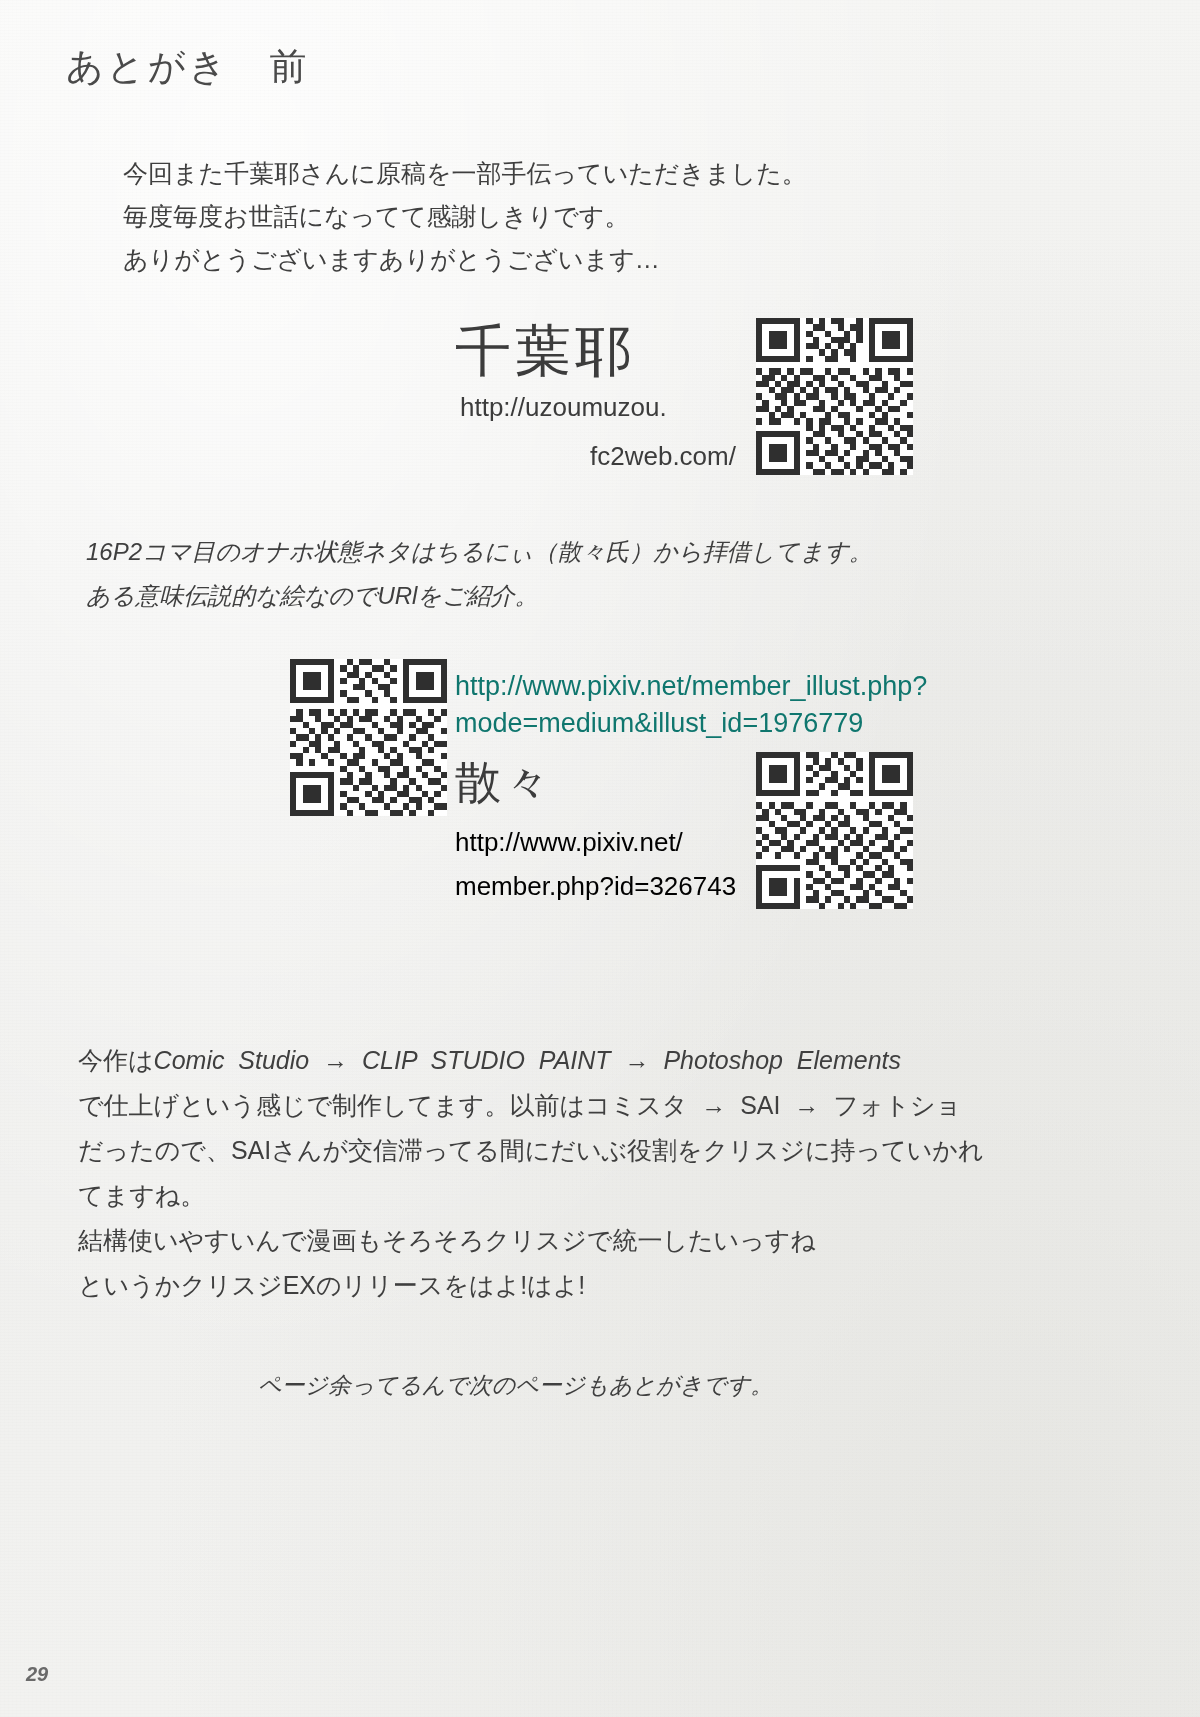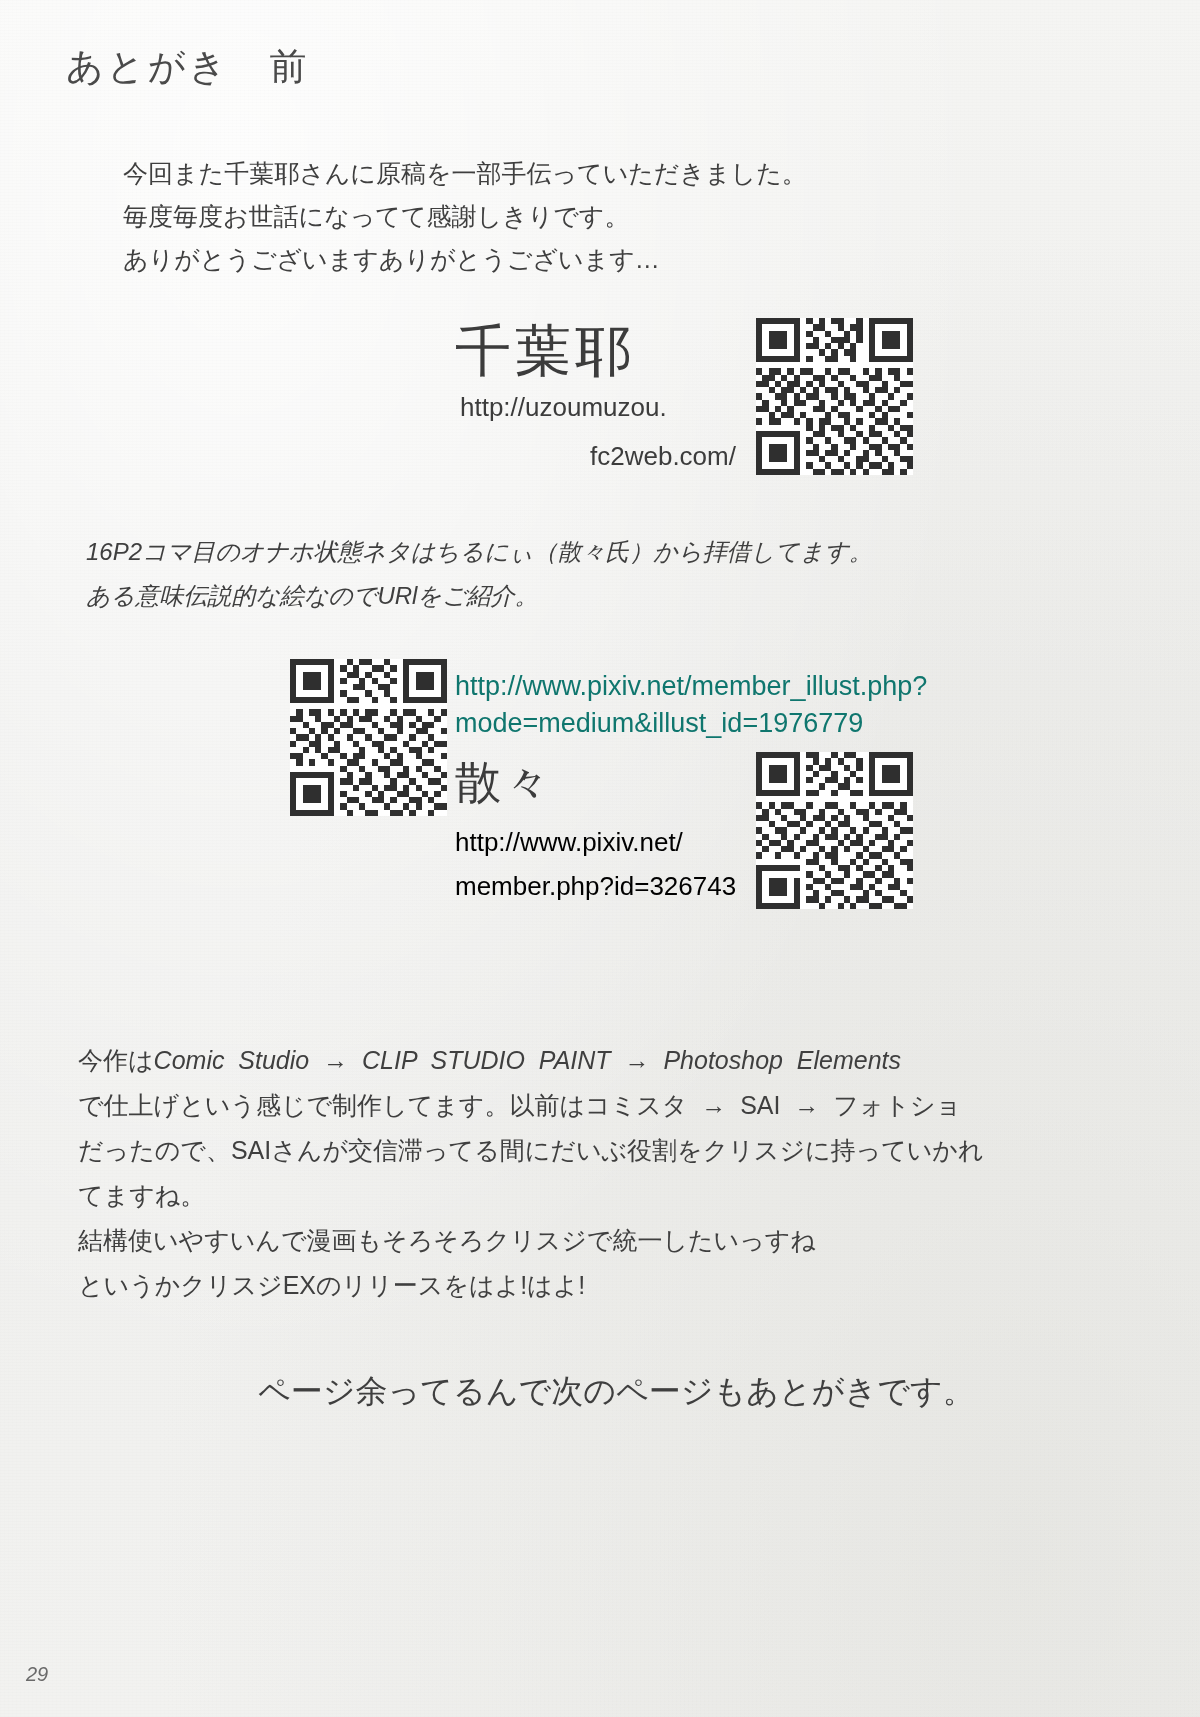--- a/index.html
+++ b/index.html
@@ -143,32 +143,34 @@
     color: #3f3f3f;
     margin-top: 48px;
   }
   .block-tools div { white-space: pre; }
   .it { font-style: italic; }
 
   .footnote {
     position: absolute;
     left: 258px;
     top: 1370px;
-    font-size: 32px;
+    font-size: 23px;
     color: #3f3f3f;
     white-space: pre;
+    font-style: italic;
   }
 
   .page-number {
     position: absolute;
     left: 26px;
     top: 1663px;
     font-size: 20px;
     color: #6a6a6a;
     font-style: italic;
+    font-weight: bold;
   }
 </style>
 </head>
 <body>
 
 <div class="paper"></div>
 <div class="noise"></div>
 
 <div class="content">
 

